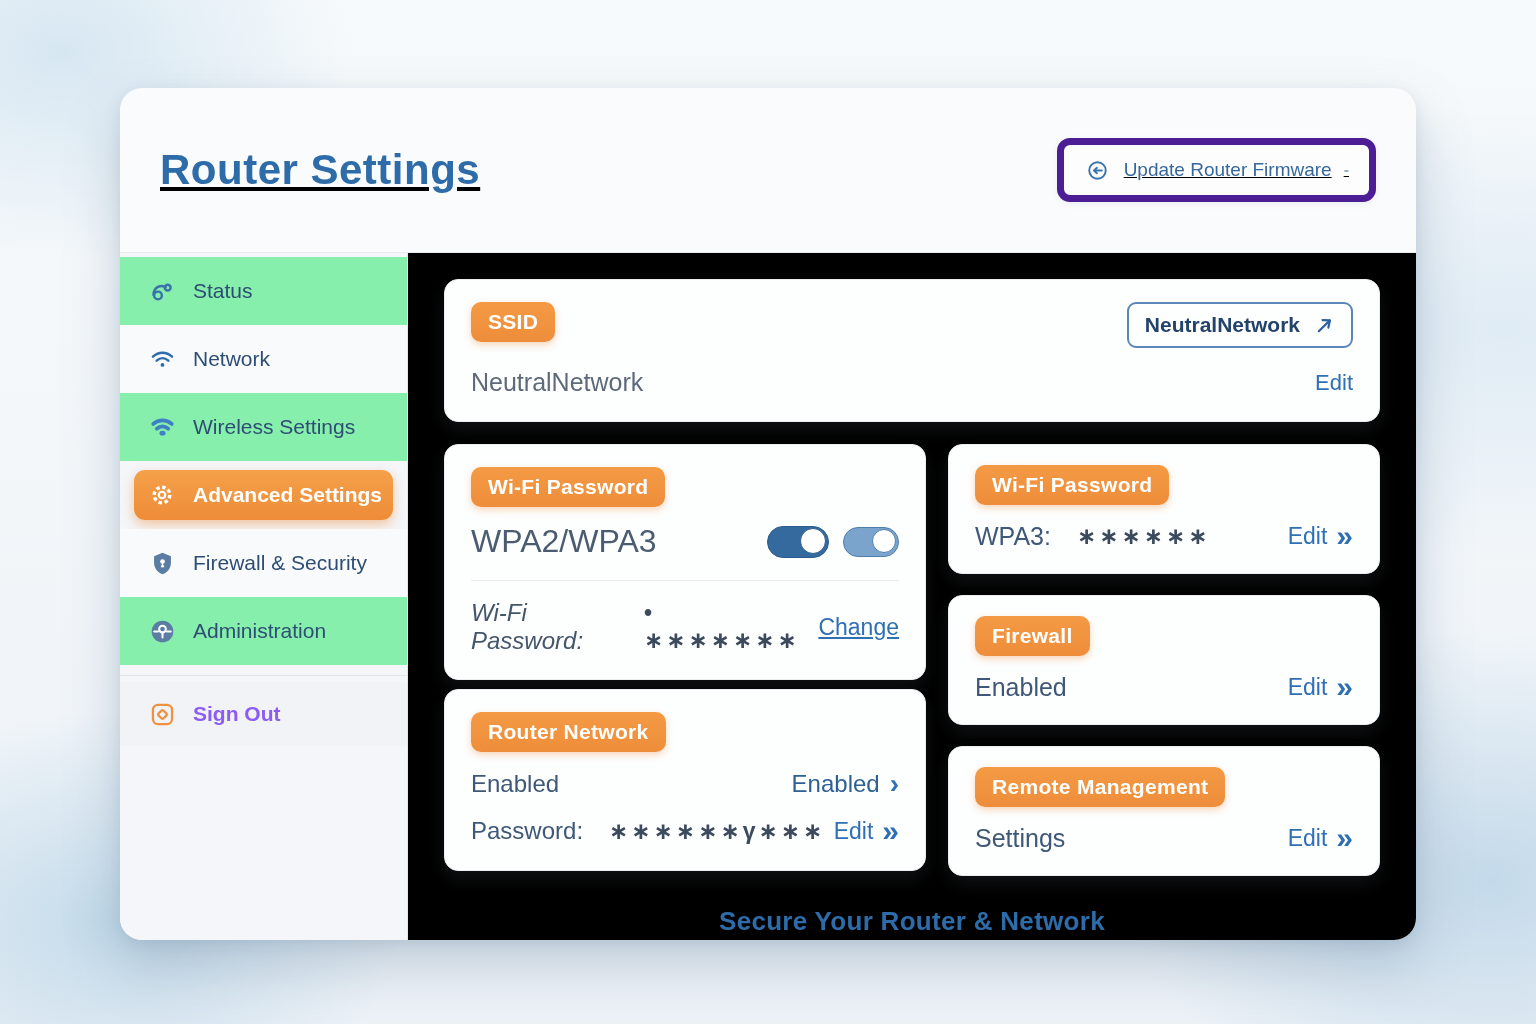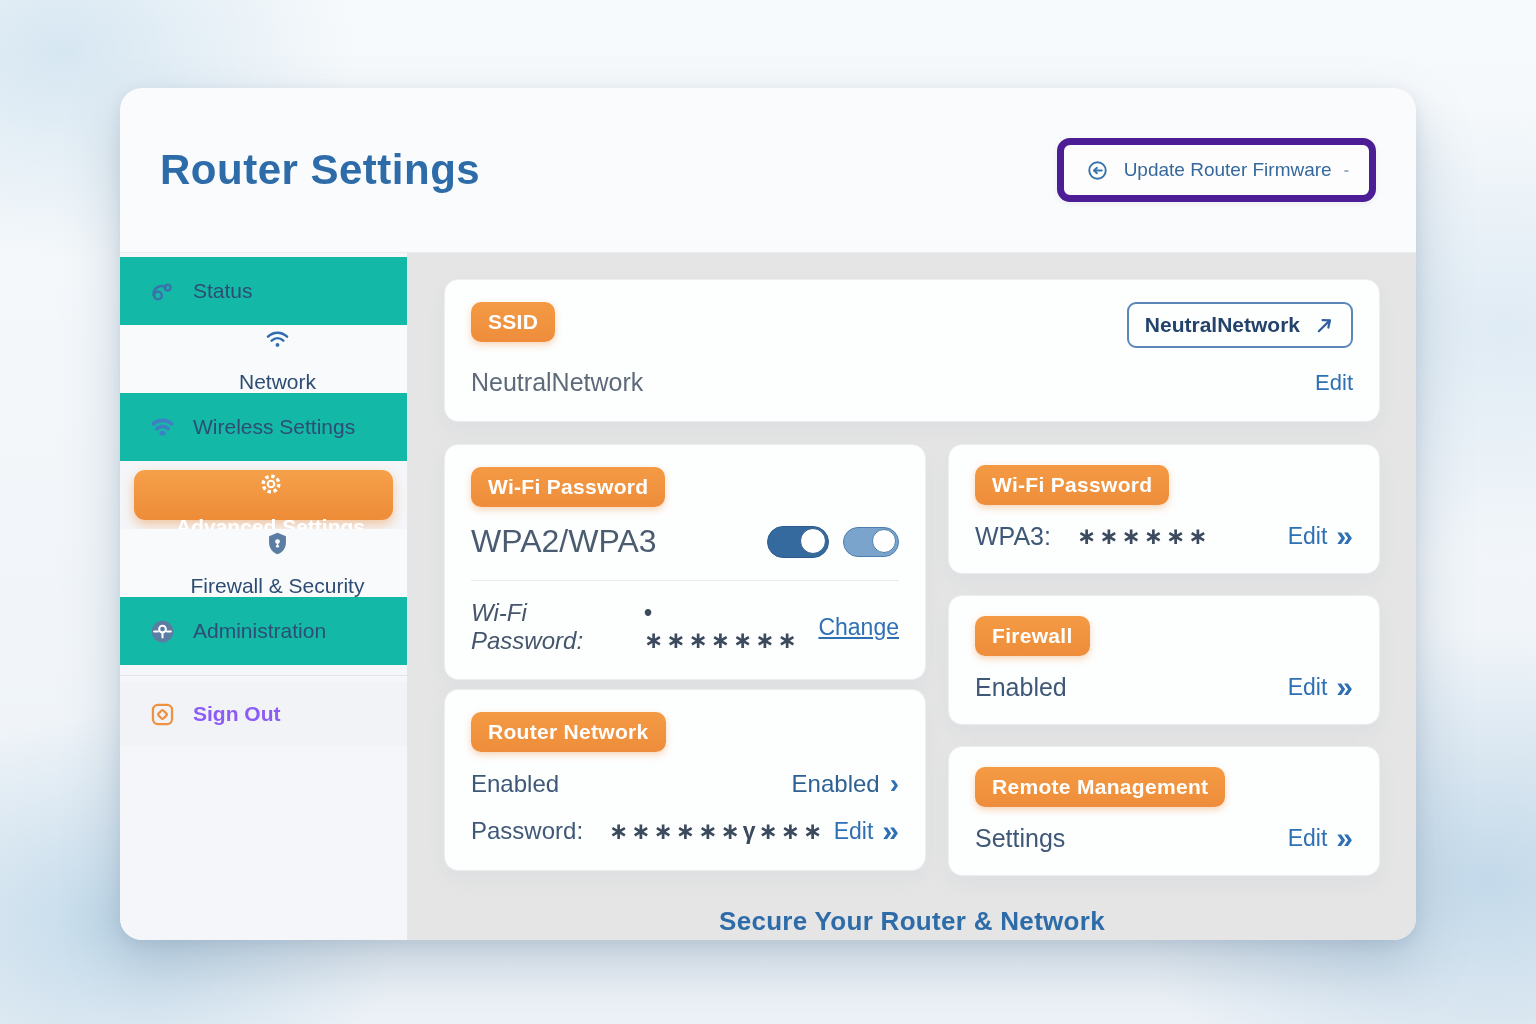--- a/index.html
+++ b/index.html
@@ -17,45 +17,45 @@
 
   .window {
     position:absolute; left:120px; top:88px; width:1296px; height:852px;
     background:#fafbfc; border-radius:22px;
     box-shadow:0 26px 55px rgba(90,120,150,.30), 0 4px 14px rgba(90,120,150,.15);
     overflow:hidden;
   }
 
   
   .header { height:165px; display:flex; align-items:center; justify-content:space-between;
-            padding:0 40px; border-bottom:1px solid #e9ecf0; }
+            padding:0 40px; border-bottom:1px solid #e9ecf0;text-decoration:underline; }
   .page-title { font-size:42px; font-weight:700; color:#2d6ca8; letter-spacing:.5px; }
   .firmware-btn { display:flex; align-items:center; gap:12px; background:#fdfdfe;
     border:7px solid #4c1d95; border-radius:13px; padding:11px 20px; cursor:pointer;
     box-shadow:0 2px 6px rgba(130,150,175,.12); }
   .firmware-btn .label { font-size:19px; color:#36689c; font-weight:500; }
   .firmware-btn .drop-mark { font-size:16px; color:#9fb2c5; font-weight:700; }
 
   
   .main { display:flex; height:718px; }
   .sidebar { width:288px; border-right:1px solid #e3e7ec; background:#f4f6f9;
              display:flex; flex-direction:column; padding-top:4px; }
   .nav-item { height:68px; display:flex; align-items:center; gap:17px; padding-left:28px;
               font-size:21px; color:#2e4d74; font-weight:500; cursor:pointer; }
-  .nav-item.band { background:#14b8a6; }
-  .nav-item.lite { background:#f8fafb;flex-direction:column; }
+  .nav-item.band { background:#86efac; }
+  .nav-item.lite { background:#f8fafb; }
   .nav-item.active { height:50px; margin:9px 14px; padding-left:14px; border-radius:11px;
     background:linear-gradient(180deg,#f5a04a,#ee8c38); color:#ffffff; font-weight:700;
-    box-shadow:0 5px 12px rgba(238,140,56,.45);flex-direction:column; }
+    box-shadow:0 5px 12px rgba(238,140,56,.45); }
   .nav-icon { width:28px; height:28px; display:flex; align-items:center; justify-content:center; flex:0 0 auto; }
   .side-divider { border:none; border-top:1px solid #e1e5ea; margin:10px 0 6px 0; }
   .nav-item.signout { color:#8b5cf6; font-weight:600; background:#f1f3f6; height:64px; }
 
   
-  .content { flex:1; padding:26px 36px 18px 36px; background:#e5e5e5; }
+  .content { flex:1; padding:26px 36px 18px 36px; background:#000000; }
   .card { background:#fdfefe; border:1px solid #ebedf1; border-radius:14px;
           box-shadow:0 8px 18px rgba(150,165,185,.10); }
   .badge { display:inline-block; background:linear-gradient(180deg,#f49a44,#ee8d3b);
     color:#fff; font-weight:700; font-size:21px; padding:8px 17px; border-radius:10px;
     letter-spacing:.3px; box-shadow:0 3px 7px rgba(238,141,59,.35); }
 
   .ssid-card { padding:22px 26px 24px 26px; margin-bottom:22px; }
   .ssid-top { display:flex; justify-content:space-between; align-items:flex-start; }
   .ssid-input { display:flex; align-items:center; gap:14px; border:2px solid #5b86b8;
     border-radius:9px; padding:9px 16px; cursor:pointer; background:#fdfefe;

